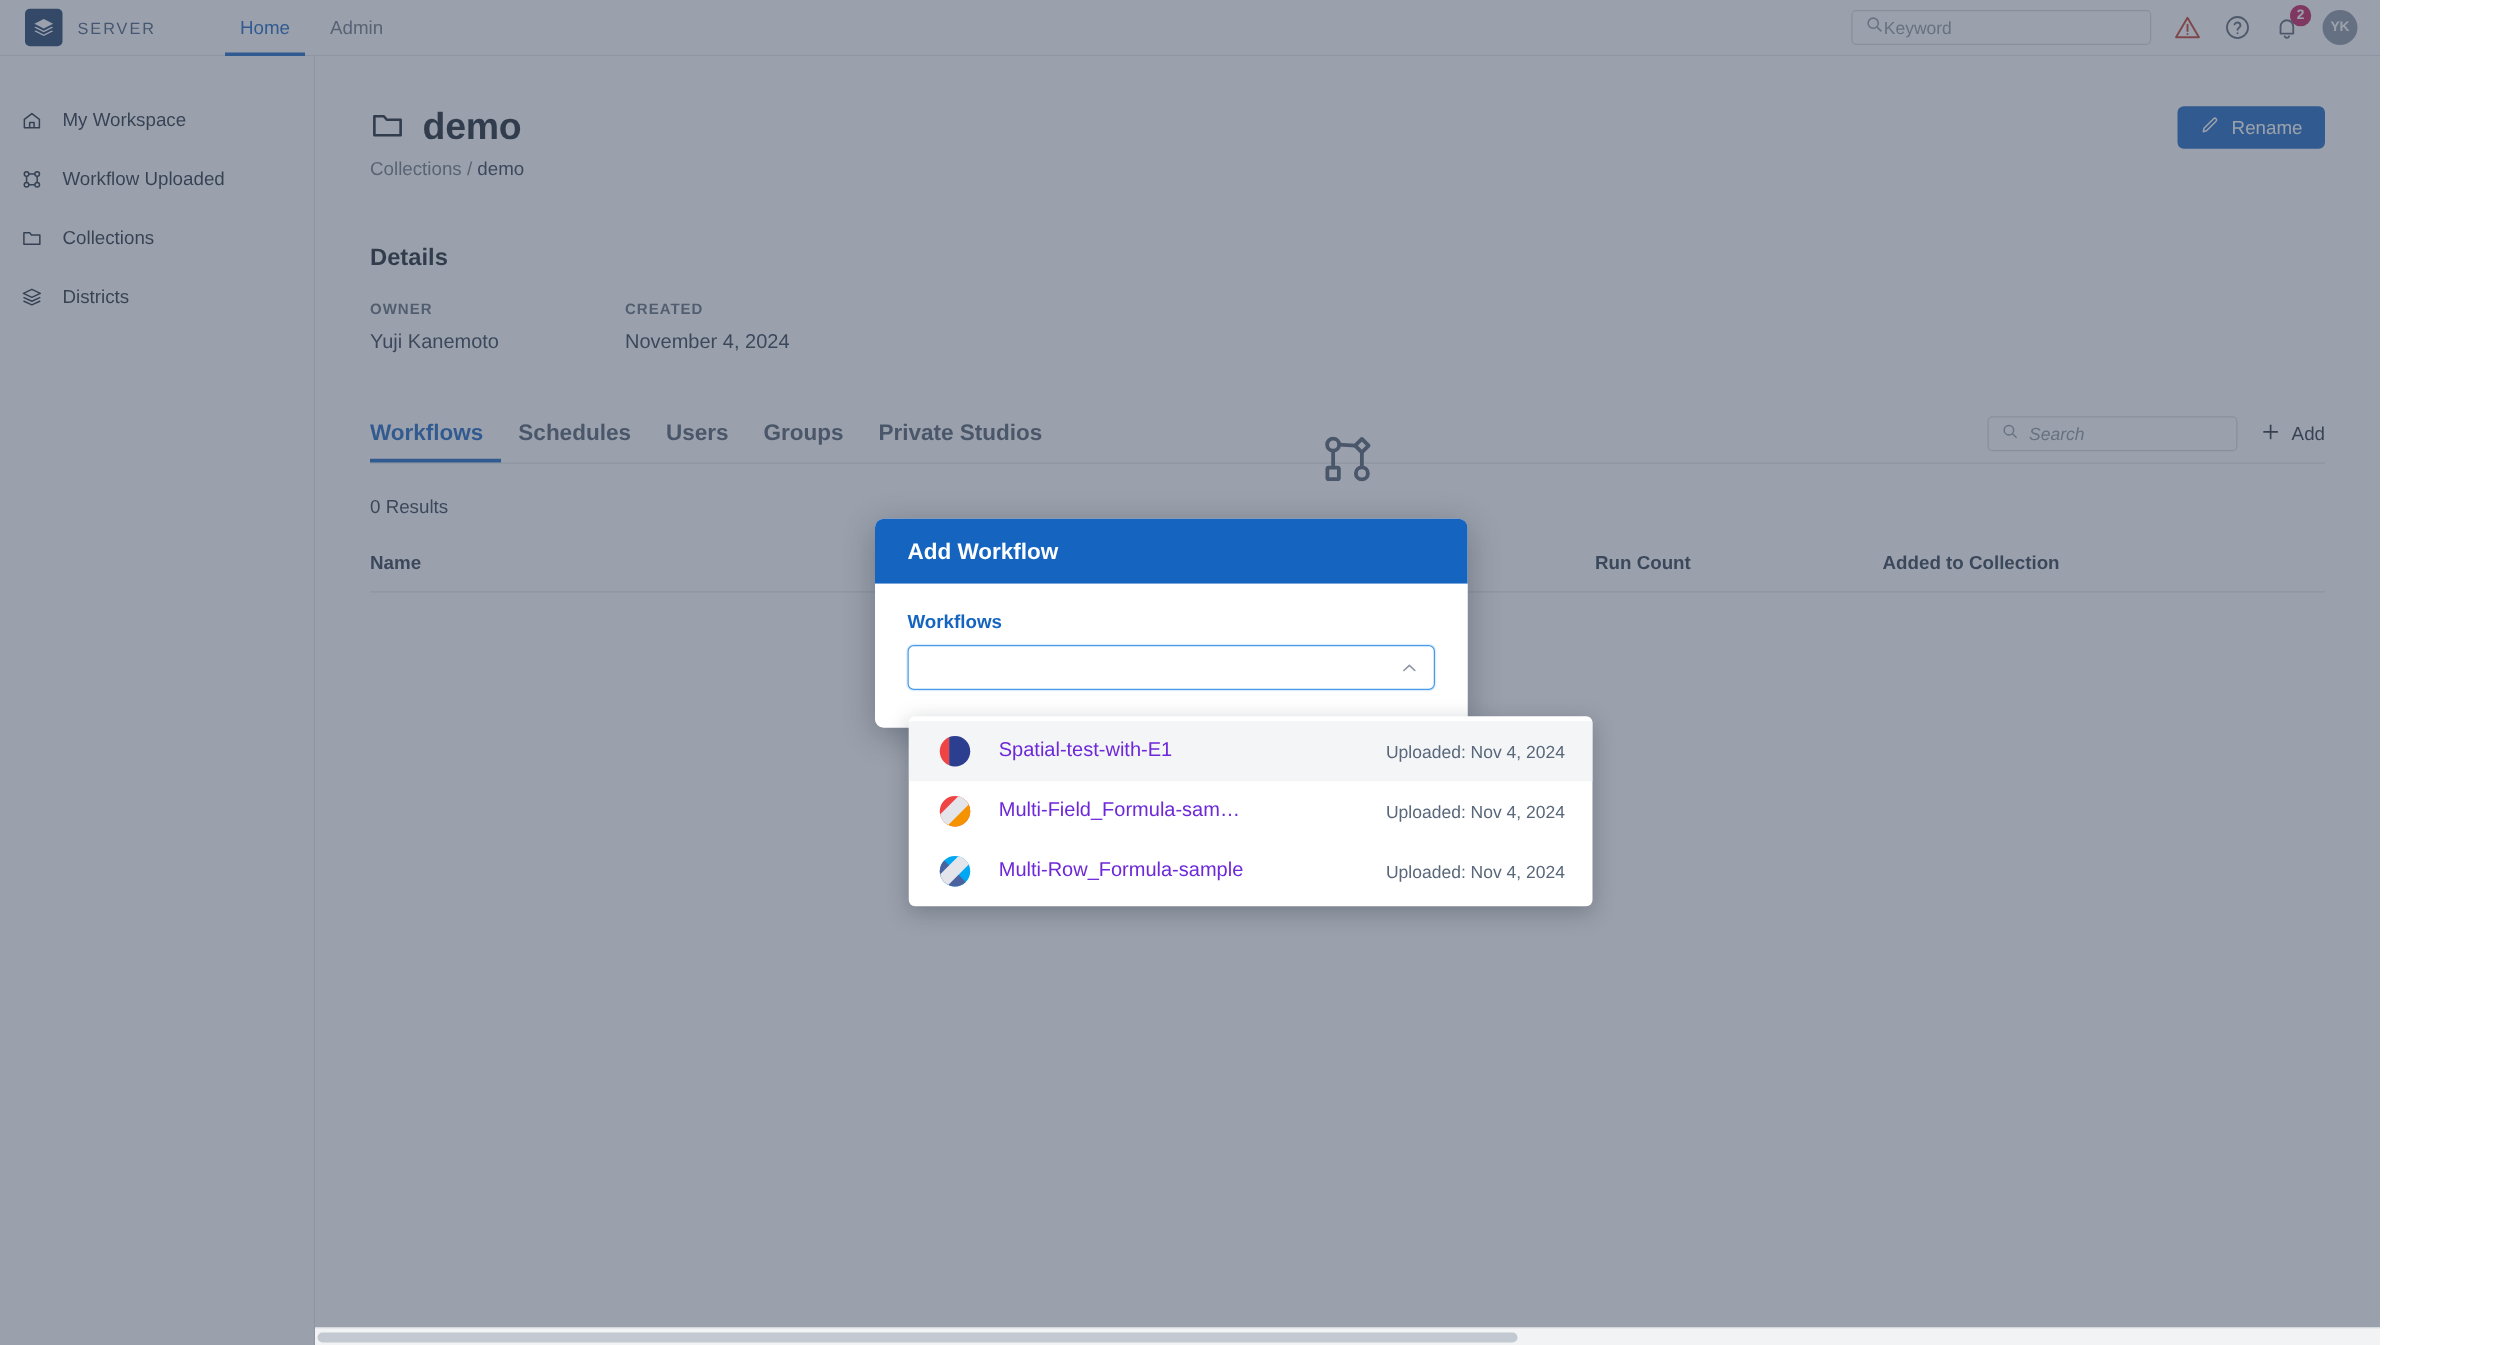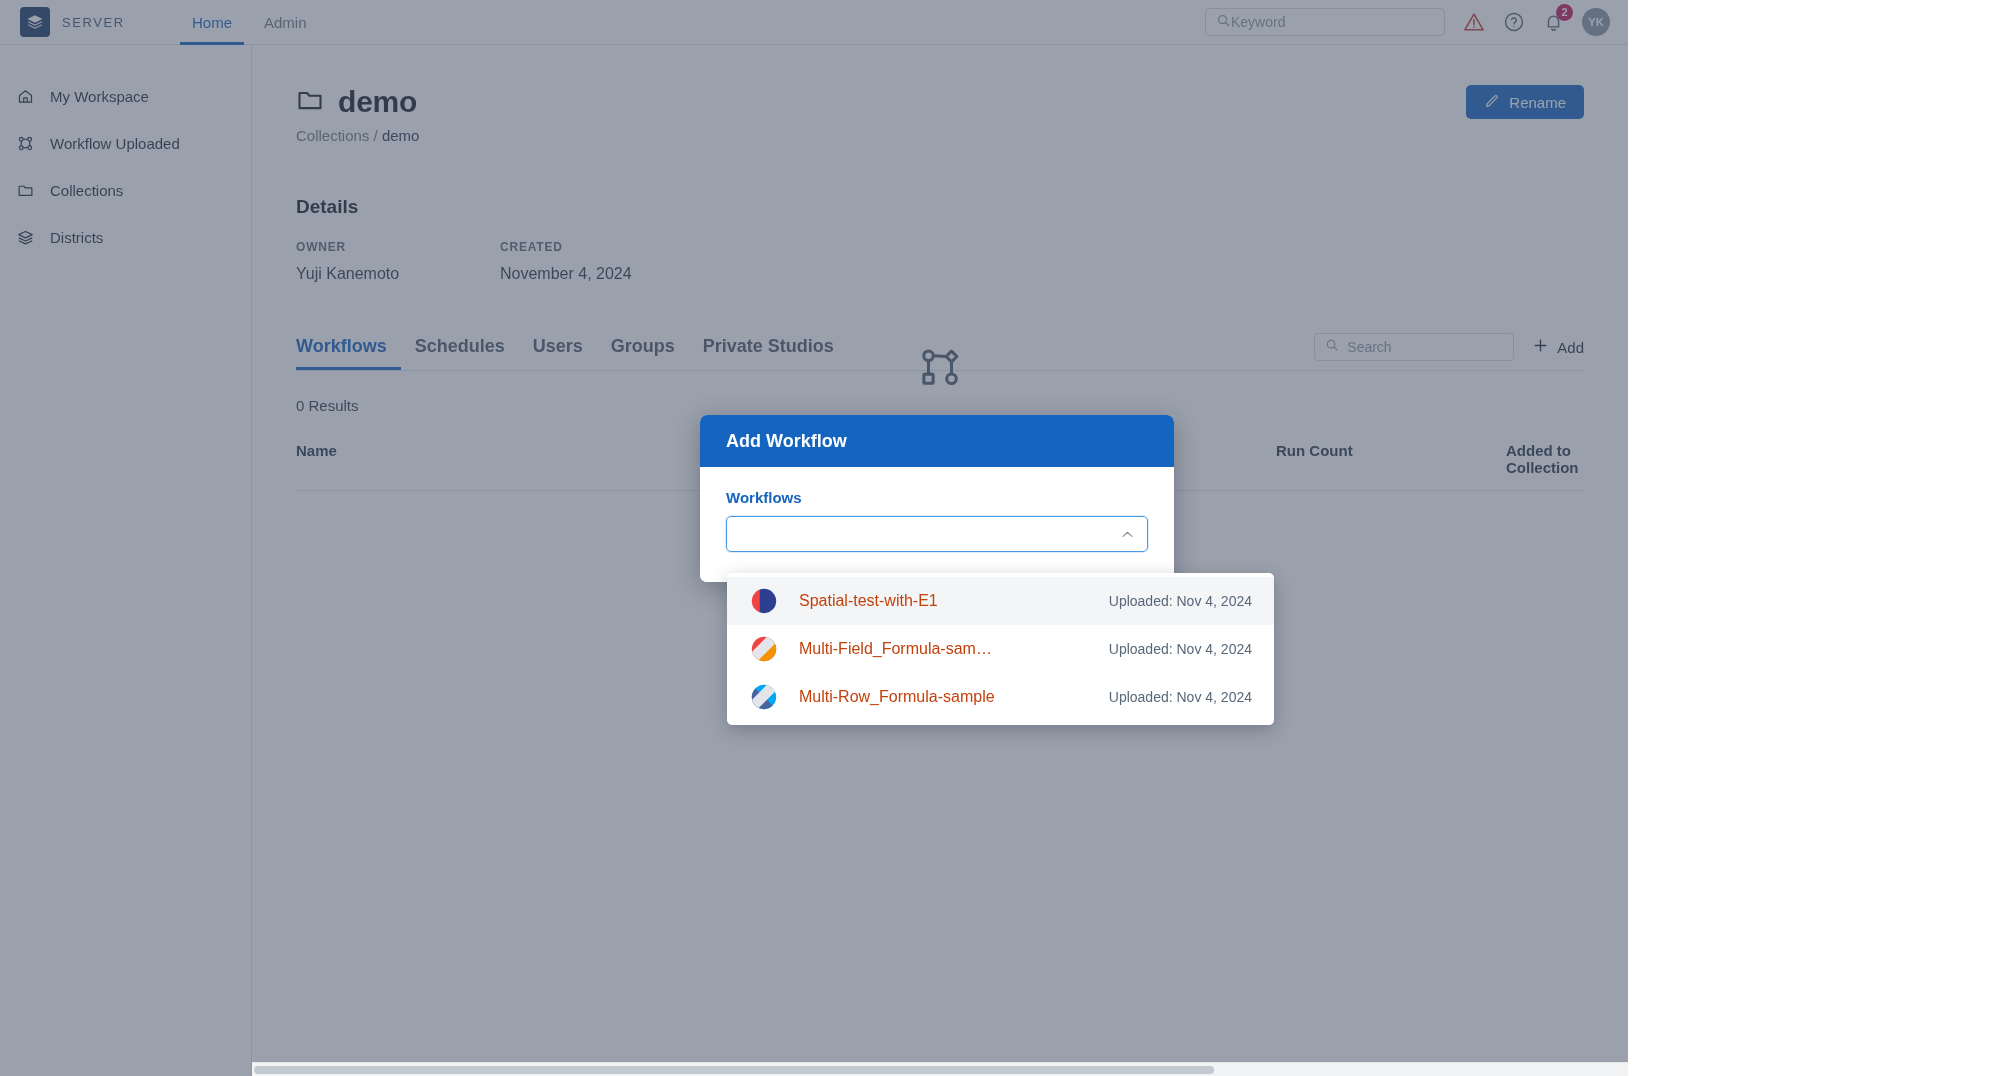--- a/index.html
+++ b/index.html
@@ -2,21 +2,21 @@
 <html><head>
 <meta charset="utf-8">
 <style>
   * { box-sizing: border-box; margin: 0; padding: 0; }
   html, body {
     width: 2000px; height: 1076px;
     font-family: "Liberation Sans", sans-serif;
     background: #ffffff;
     overflow: hidden;
   }
-  #root { position: relative; width: 1628px; height: 1076px; }
+  #root { position: relative; width: 1904px; height: 1076px; }
 
   
   .page { position: absolute; inset: 0; }
   .dim-overlay {
     position: absolute; inset: 0;
     background: rgba(72, 84, 104, 0.55);
     z-index: 50;
   }
 
   
@@ -100,21 +100,21 @@
   }
   .tab:first-child { padding-left: 0; }
   .tab.active { color: #1565c0; box-shadow: inset 0 -3px 0 #1565c0; }
   .tab-right { margin-left: auto; display: flex; align-items: center; gap: 18px; padding-bottom: 9px; }
   .tab-search {
     width: 200px; height: 28px; border: 1px solid #d4d9de; border-radius: 4px;
     display: flex; align-items: center; gap: 8px; padding: 0 10px; background: #fff;
   }
   .tab-search input {
     border: none; outline: none; font-size: 14px; color: #40505f; width: 100%;
-    background: transparent; font-family: inherit;
+    background: transparent; font-family: inherit; font-style: italic;
   }
   .tab-search input::placeholder { color: #8a95a1; }
   .add-btn {
     display: flex; align-items: center; gap: 8px; color: #1f2d3d; font-size: 15px;
     cursor: pointer; background: none; border: none; font-family: inherit;
   }
 
   .results-count { font-size: 15px; color: #2b3b4e; margin-top: 26px; }
   .table-head {
     display: flex; margin-top: 28px; padding-bottom: 14px; border-bottom: 1px solid #e0e4e9;
@@ -154,21 +154,21 @@
   
   .dropdown {
     position: absolute; z-index: 70; left: 727px; top: 573px; width: 547px;
     background: #fff; border-radius: 5px; box-shadow: 0 5px 18px rgba(10,22,40,0.26);
     padding: 4px 0; overflow: hidden;
   }
   .dd-item {
     display: flex; align-items: center; height: 48px; padding: 0 22px; gap: 20px; cursor: pointer;
   }
   .dd-item.highlight { background: #f4f5f7; }
-  .dd-name { font-size: 16px; color: #c2410c; white-space: nowrap; overflow: hidden; text-overflow: ellipsis; width: 238px; }
+  .dd-name { font-size: 16px; color: #6d28d9; white-space: nowrap; overflow: hidden; text-overflow: ellipsis; width: 238px; }
   .dd-meta { font-size: 14px; color: #58677a; margin-left: auto; white-space: nowrap; }
   .dd-icon { width: 30px; height: 30px; flex: 0 0 30px; }
 
   
   .hscroll {
     position: absolute; left: 252px; right: 0; bottom: 0; height: 14px; background: #f1f3f5;
     border-top: 1px solid #e3e6ea; z-index: 80;
   }
   .hscroll-thumb {
     position: absolute; left: 2px; top: 3px; width: 960px; height: 8px;

